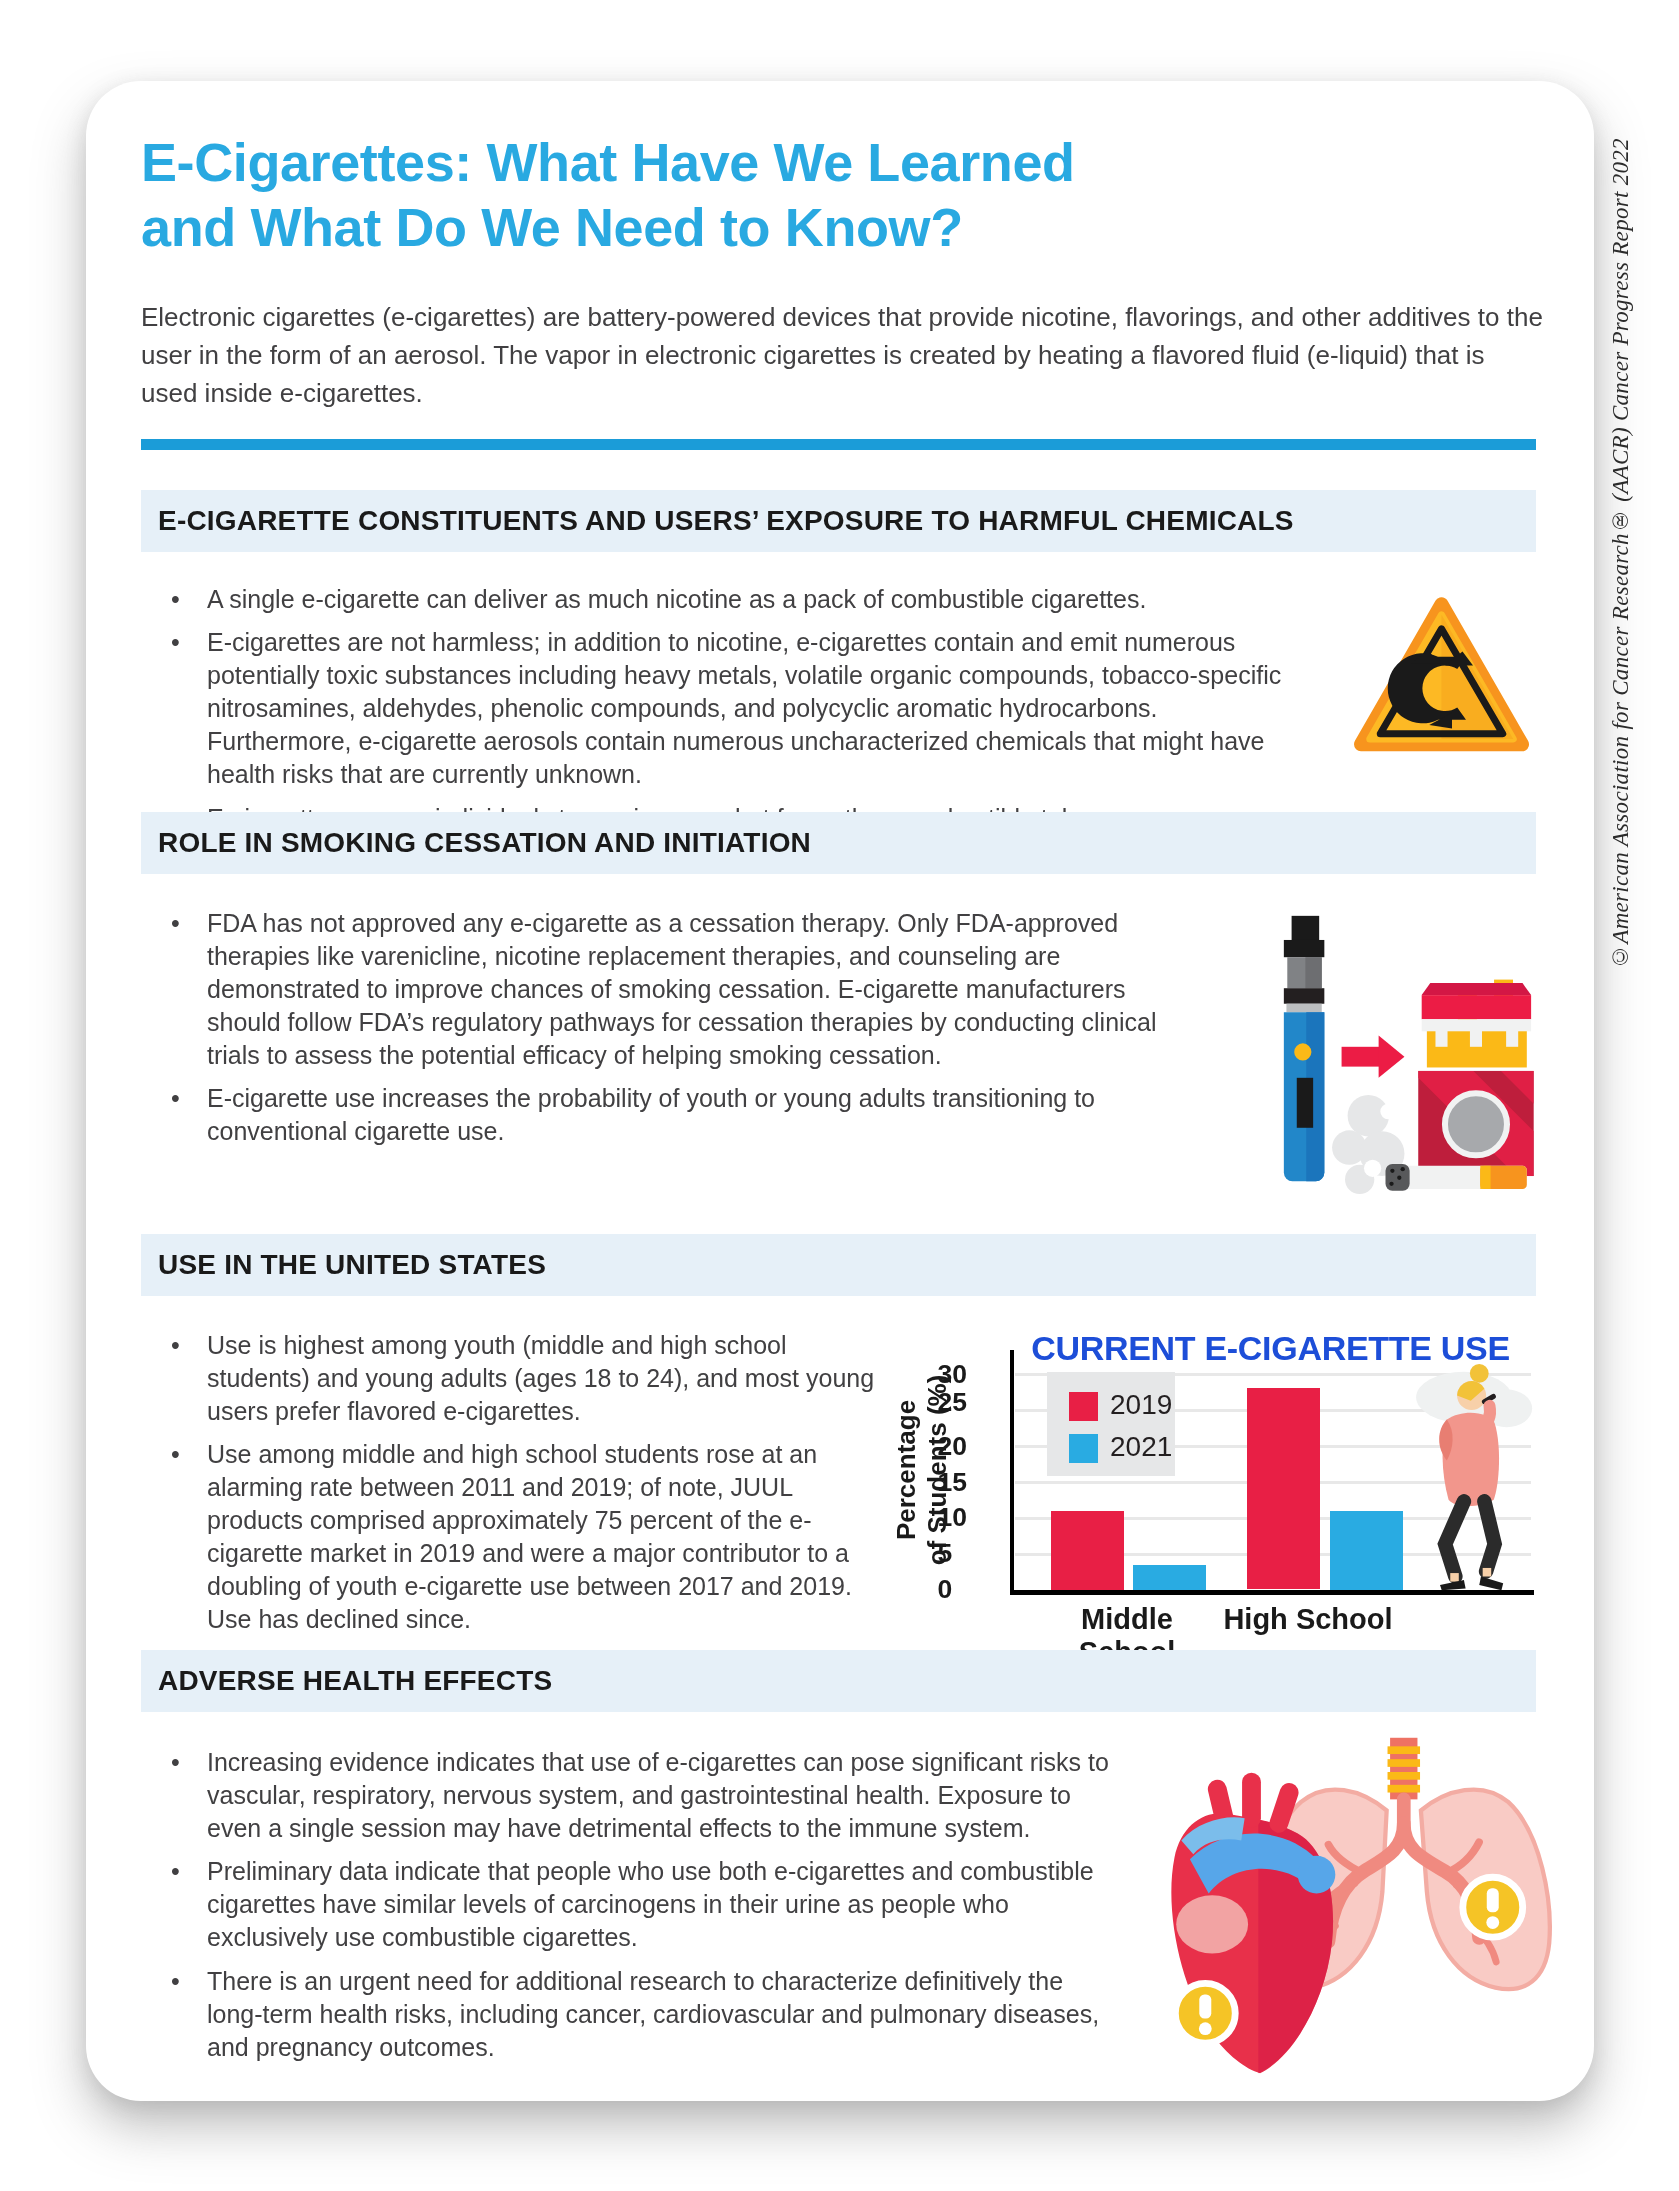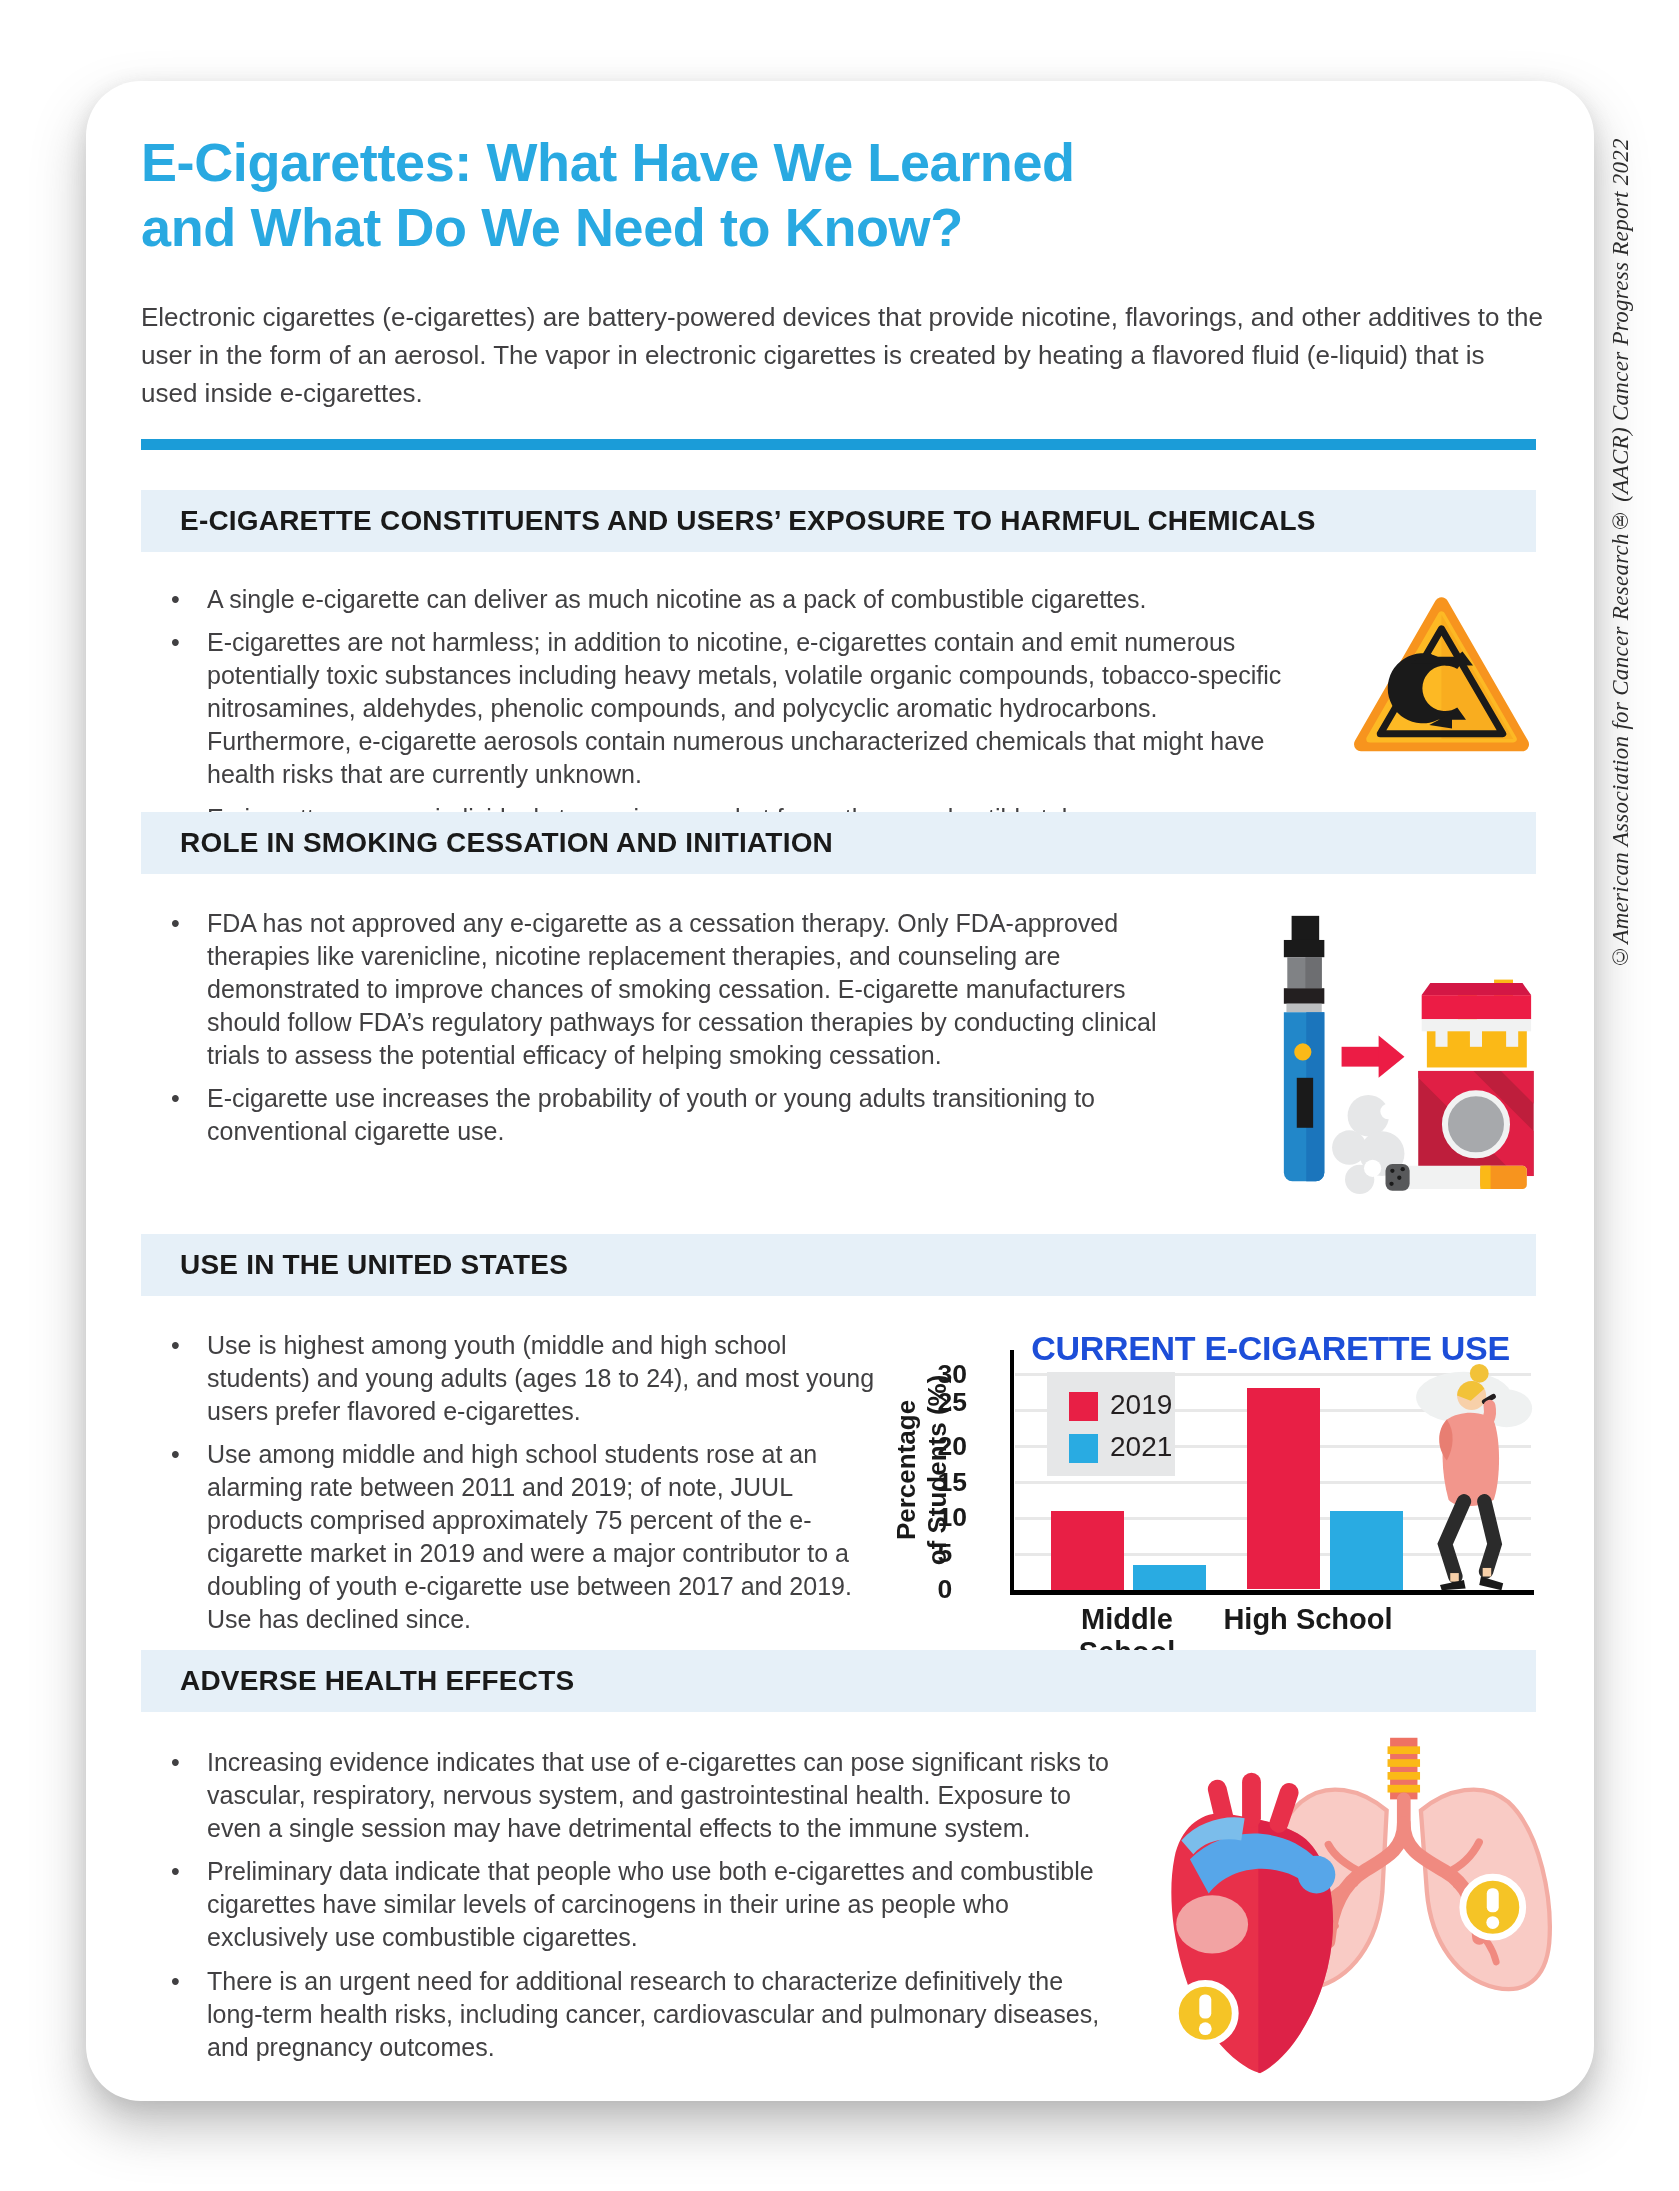--- a/index.html
+++ b/index.html
@@ -25,21 +25,21 @@
     line-height:1.2; letter-spacing:-0.4px; white-space:pre-line;
   }
   .intro {
     position:absolute; left:141px; top:298px; width:1404px;
     font-size:26px; line-height:1.47; color:#414042;
   }
   .divider { position:absolute; left:141px; top:439px; width:1395px; height:11px; background:#1b9cd8; }
   .band {
     position:absolute; left:141px; width:1395px; height:62px;
     background:#e6f0f8; display:flex; align-items:center;
-    padding-left:39px; box-sizing:border-box;
+    padding-left:17px; box-sizing:border-box;
     font-size:28px; font-weight:bold; color:#1a1a1a; letter-spacing:0.2px;
   }
   .band1 { top:490px; } .band2 { top:812px; } .band3 { top:1234px; } .band4 { top:1650px; }
   ul.bullets { position:absolute; left:171px; margin:0; padding:0; list-style:none;
     font-size:25px; line-height:33px; color:#414042; }
   ul.bullets li { position:relative; padding-left:36px; margin-bottom:10.3px; }
   ul.bullets li::before { content:"•"; position:absolute; left:0; top:0; color:#414042; }
   .s1 { top:583px;  width:1121px; }
   .s2 { top:907px; width:1027px; }
   .s3 { top:1329px; width:719px;  }

